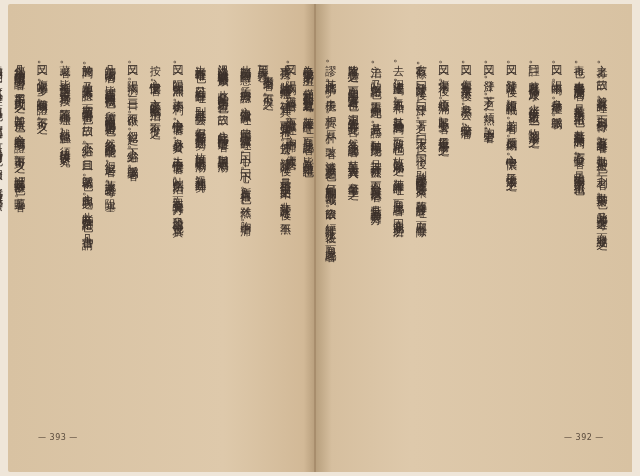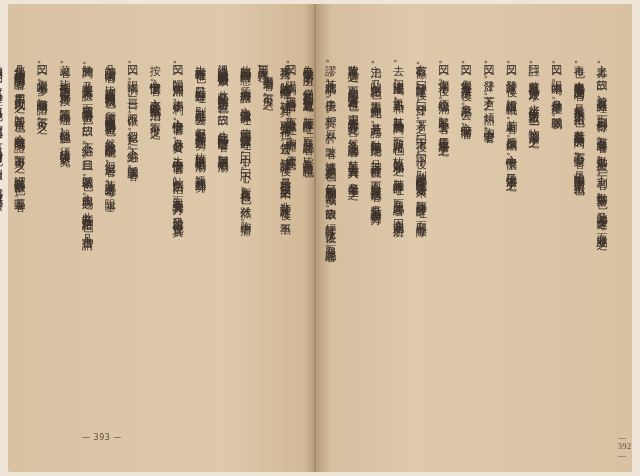--- a/index.html
+++ b/index.html
@@ -27,24 +27,23 @@
     font-size:11.2px; line-height:22.6px; letter-spacing:1.4px;
     color:#3b302a;
   }
   .left .text-block { right:15px; width:290px; }
   .right .text-block { right:20px; width:290px; }
   .col { display:block; white-space:nowrap; }
   .col.indent { padding-top:11px; }
   .page-num {
     position:absolute; font-size:8px; color:#5a4b3d; letter-spacing:0.5px;
     font-family:"DejaVu Sans", sans-serif;
-    margin-left:44px;
   }
   .left .page-num { left:30px; top:429px; }
-  .right .page-num { left:258px; top:429px;font-family:Liberation Serif, serif; }
+  .right .page-num { left:248px; top:429px; }
   .speck { position:absolute; width:2px; height:2px; background:#6b5b4a; border-radius:50%; }
 </style>
 </head>
 <body>
 
 <div class="spread">
   <div class="page left">
     <div class="text-block">
       <span class="col">又曰。太陽病。過經十餘日。心下溫溫欲吐。胸中痛。大便反溏。</span>
       <span class="col indent">者不爾者。不可與之。</span>

